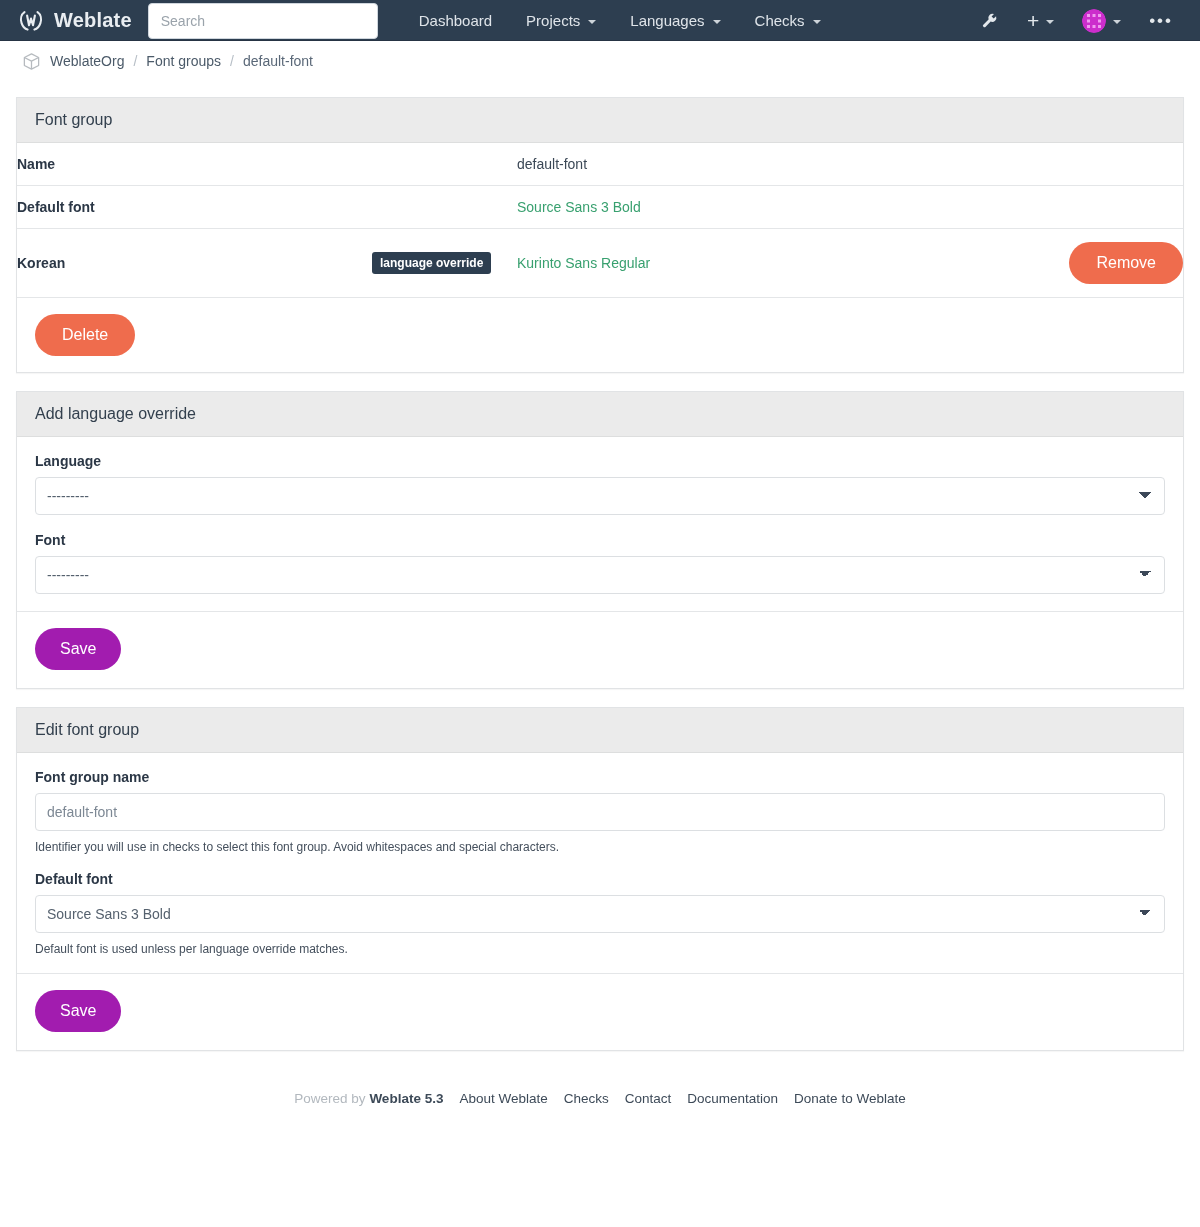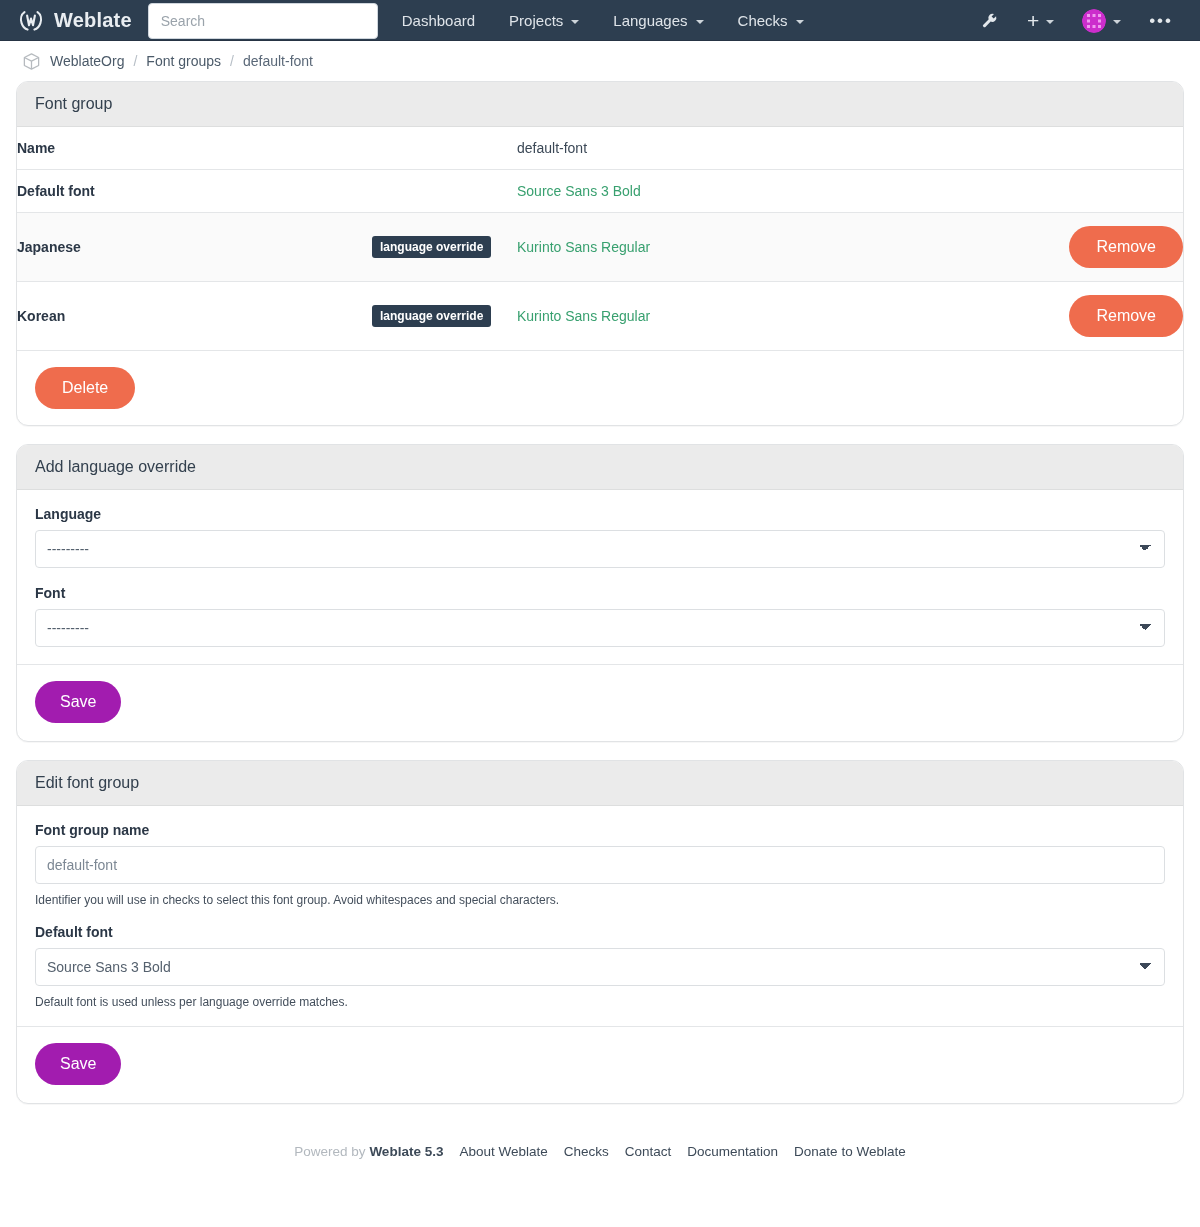--- a/index.html
+++ b/index.html
@@ -30,21 +30,21 @@
   .brand {
     display: flex; align-items: center; gap: 10px;
     color: #eceff2; text-decoration: none;
     margin-right: 16px;
   }
   .brand-logo { width: 26px; height: 26px; display: block; }
   .brand-text {
     font-size: 20px; font-weight: bold; letter-spacing: .2px;
     color: #e9edf1;
   }
-  .search-wrap { margin-right: 9px; }
+  .search-wrap { margin-right: 26px; }
   .search-input {
     width: 230px; height: 36px;
     border: 1px solid #cfd6dd; border-radius: 4px;
     background: #fff; padding: 0 12px;
     font-family: inherit; font-size: 14px; color: #333;
     outline: none;
   }
   .search-input::placeholder { color: #9aa3ab; }
   .nav-links { display: flex; align-items: flex-start; gap: 4px; }
   .nav-link {
@@ -80,24 +80,24 @@
     padding: 0 22px; gap: 9px;
     font-size: 14px;
   }
   .cube-icon { width: 19px; height: 19px; display: block; opacity: .55; }
   .crumb { color: #4b5a69; text-decoration: none; }
   .crumb.current { color: #5a6878; }
   .crumb-sep { color: #b6bec6; }
 
   
   .panel {
-    margin: 0 16px 18px 16px;
+    margin: 16px 16px 18px 16px;
     background: #fff;
     border: 1px solid #e1e3e5;
-    border-radius: 12px;
+    border-radius: 0;
     box-shadow: 0 1px 1px rgba(0,0,0,.035);
     overflow: hidden;
   }
   .panel-heading {
     background: #ebebeb;
     border-bottom: 1px solid #dddede;
     padding: 13px 18px;
     font-size: 16px;
     color: #33404e;
   }
@@ -299,32 +299,20 @@
 
         <tr>
           <td class="c-label">Default font</td>
           <td class="c-badge"></td>
           <td class="c-value">
             <a class="link-green" href="#">Source Sans 3 Bold</a>
           </td>
           <td class="c-action"></td>
         </tr>
 
-        <tr class="striped">
-          <td class="c-label">Japanese</td>
-          <td class="c-badge">
-            <span class="badge-override">language override</span>
-          </td>
-          <td class="c-value">
-            <a class="link-green" href="#">Kurinto Sans Regular</a>
-          </td>
-          <td class="c-action">
-            <button class="btn btn-danger row-remove" type="button">Remove</button>
-          </td>
-        </tr>
 
         <tr>
           <td class="c-label">Korean</td>
           <td class="c-badge">
             <span class="badge-override">language override</span>
           </td>
           <td class="c-value">
             <a class="link-green" href="#">Kurinto Sans Regular</a>
           </td>
           <td class="c-action">

